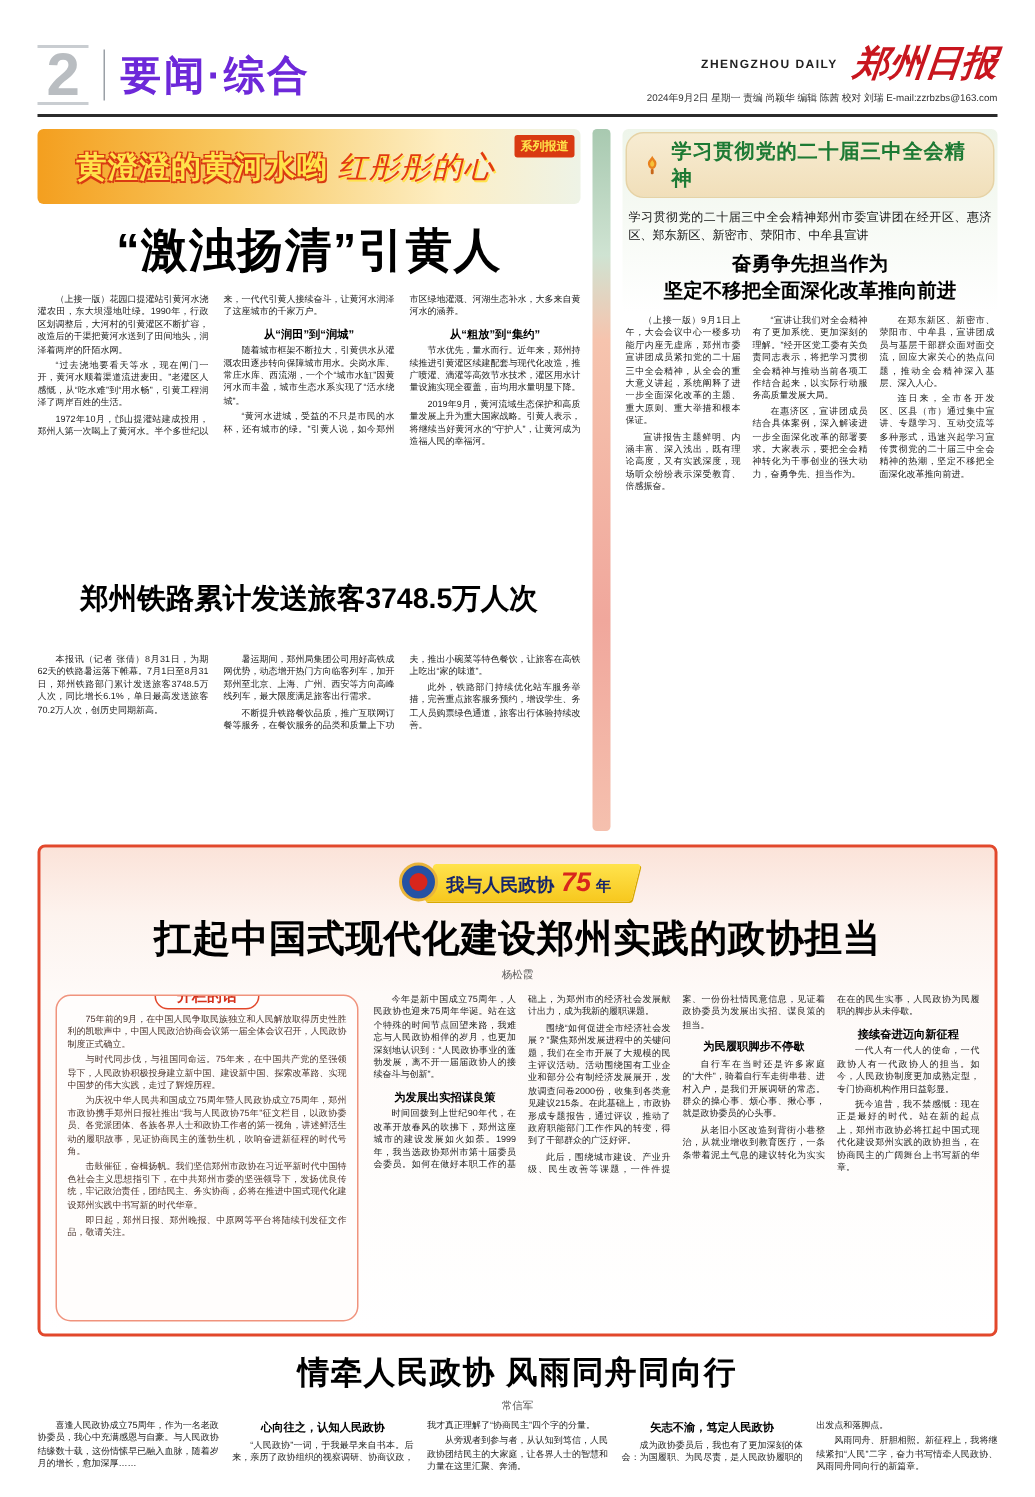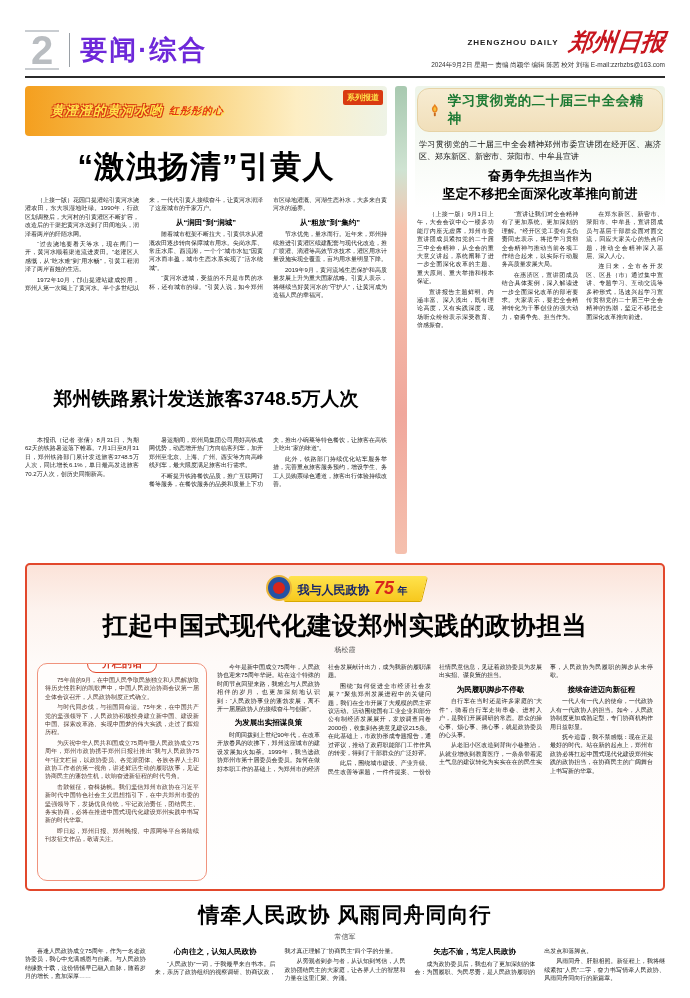--- a/index.html
+++ b/index.html
@@ -29,23 +29,23 @@
   .top-tier { display:flex; gap:8px; margin-top:8px; }
   .col-left { width:362px; }
   .deco-strip { width:12px; border-radius:3px;
     background:linear-gradient(180deg,#a8c9b0 0%,#cfe3d2 18%,#f6c4ae 30%,#f0a79c 70%,#f5c0ae 100%); }
   .col-right { flex:1; }
 
   
   .river-banner { height:50px; border-radius:4px; position:relative; overflow:hidden;
     background:linear-gradient(90deg,#f49f1f 0%,#f8c75e 35%,#fdeec4 75%,#eef3e6 100%);
     display:flex; align-items:center; padding-left:26px; }
-  .river-banner .bt-main { font-size:13px; font-weight:bold; font-style:italic; color:#ffe24a;
+  .river-banner .bt-main { font-size:20px; font-weight:bold; color:#ffe24a;
     text-shadow:1px 1px 0 #d93a12,-1px -1px 0 #d93a12,1px -1px 0 #d93a12,-1px 1px 0 #d93a12; letter-spacing:1px;}
-  .river-banner .bt-accent { font-size:10px; font-weight:bold; font-style:italic; color:#e33a10;
+  .river-banner .bt-accent { font-size:20px; font-weight:normal; font-style:italic; color:#e33a10;
     text-shadow:1px 1px 0 #ffe24a; margin-left:6px; letter-spacing:1px;}
   .river-banner .bt-tag { position:absolute; right:4px; top:4px; background:#d93a12; color:#ffe24a;
     font-size:8px; font-weight:bold; padding:2px 4px; border-radius:2px; }
   .river-headline { font-size:31px; font-weight:bold; text-align:center; letter-spacing:1px;
     margin:10px 0 8px; color:#000; }
   .bodytext { font-size:6px; line-height:1.4; text-align:justify; color:#222; }
   .bodytext p { text-indent:2em; margin-bottom:2px; }
   .xhead { font-weight:bold; text-align:center; font-size:7.5px; margin:5px 0; color:#000; text-indent:0 !important;}
   .river-body { column-count:3; column-gap:10px; height:176px; overflow:hidden; }
 
@@ -77,21 +77,21 @@
   .ribbon { background:linear-gradient(180deg,#ffe34d,#f7c81e); transform:skewX(-14deg);
     padding:2px 16px 2px 12px; margin-left:-6px; border-radius:2px; display:flex; align-items:baseline; gap:4px;
     box-shadow:1px 1px 0 #d8a900; }
   .ribbon > * { transform:skewX(14deg); }
   .ribbon .rb-text { font-size:12px; font-weight:bold; color:#15246b; }
   .ribbon .rb-num { font-size:18px; font-weight:bold; font-style:italic; color:#d8261c; }
   .ribbon .rb-suffix { font-size:10px; font-weight:bold; color:#15246b; }
   .cppcc-headline { text-align:center; font-size:25px; font-weight:bold; color:#000; margin-top:6px; letter-spacing:0.5px;}
   .cppcc-byline { text-align:center; font-size:7px; color:#555; margin-top:3px; }
   .cppcc-content { display:flex; gap:10px; margin-top:8px; }
-  .kailan { width:170px; border:1.5px solid #f0937d; border-radius:10px; padding:12px 7px 6px; position:relative;
+  .kailan { width:202px; border:1.5px solid #f0937d; border-radius:10px; padding:12px 7px 6px; position:relative;
     background:#fffdfc; height:218px; overflow:hidden; }
   .kailan-title { position:absolute; top:-9px; left:50%; transform:translateX(-50%);
     background:#fff; border:1.5px solid #e2482c; color:#d4301a; font-weight:bold; font-size:10px;
     padding:1px 14px; border-radius:10px; white-space:nowrap; }
   .kailan .bodytext { color:#4a342c; }
   .cppcc-body { flex:1; column-count:4; column-gap:8px; height:218px; overflow:hidden; }
 
   
   .bottom-article { margin-top:10px; }
   .bottom-headline { text-align:center; font-size:21px; font-weight:bold; color:#000; letter-spacing:1px; }

